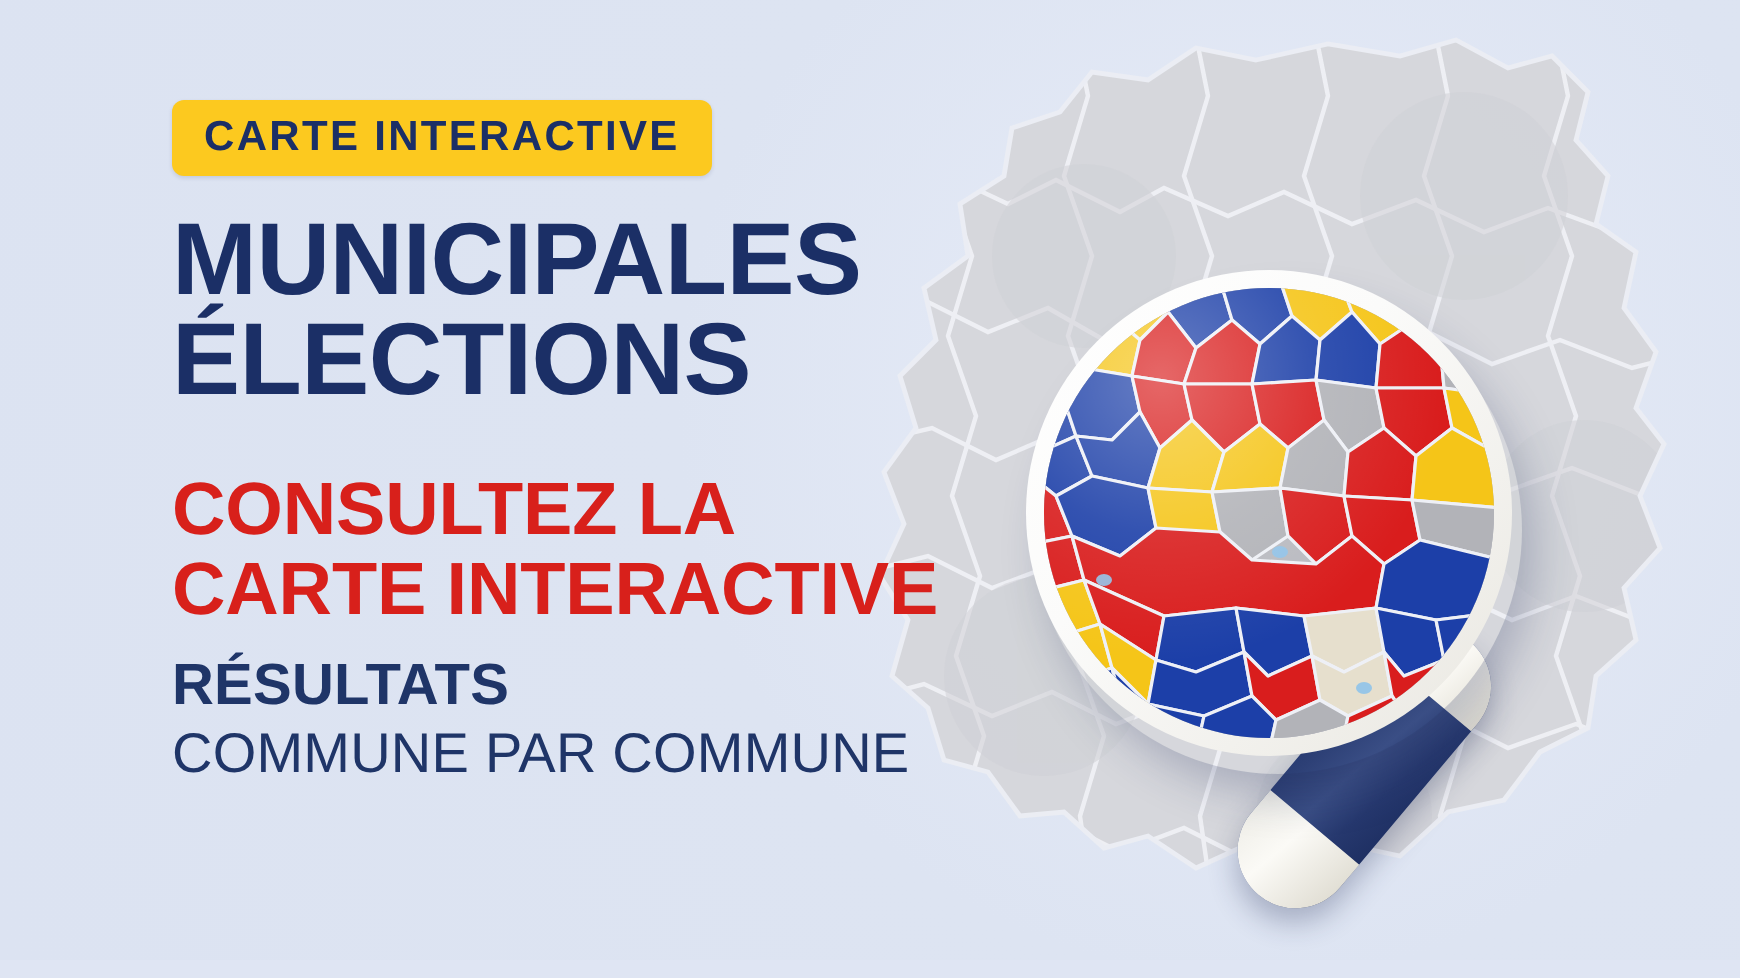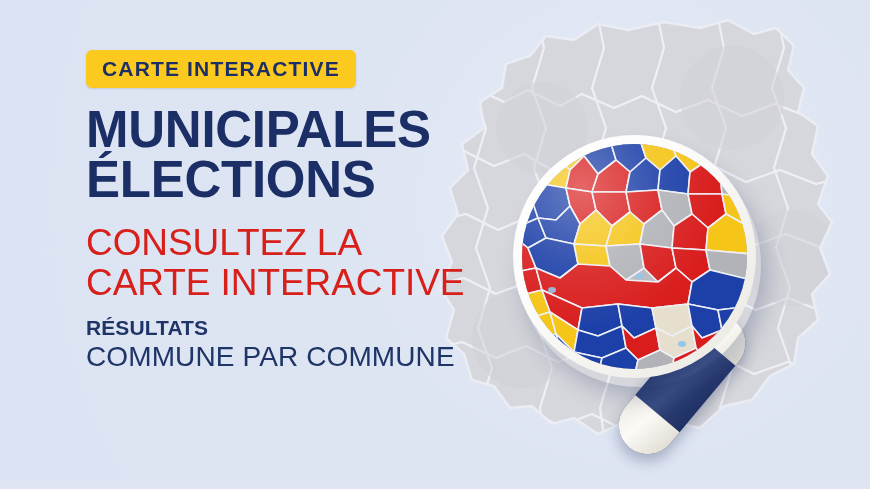--- a/index.html
+++ b/index.html
@@ -40,33 +40,33 @@
   .h1{
     margin-top:17px;
     color:#1b2f66;
     font-weight:bold;
     font-size:51px;
     line-height:.98;
     letter-spacing:-.005em;
   }
   .h1 .ln{display:block;}
   .h2{
-    margin-top:18px;
+    margin-top:30px;
     color:#d8201b;
-    font-weight:normal;
+    font-weight:bold;
     font-size:37px;
     line-height:1.07;
     letter-spacing:-.002em;
   }
   .h2 .ln{display:block;}
   .h3{
     margin-top:15px;
     color:#1f3568;
     font-weight:600;
-    font-size:21px;
+    font-size:29px;
     line-height:1.02;
     letter-spacing:.004em;
   }
   .h4{
     margin-top:4px;
     color:#1f3568;
     font-weight:400;
     font-size:28px;
     line-height:1.02;
     letter-spacing:.004em;

